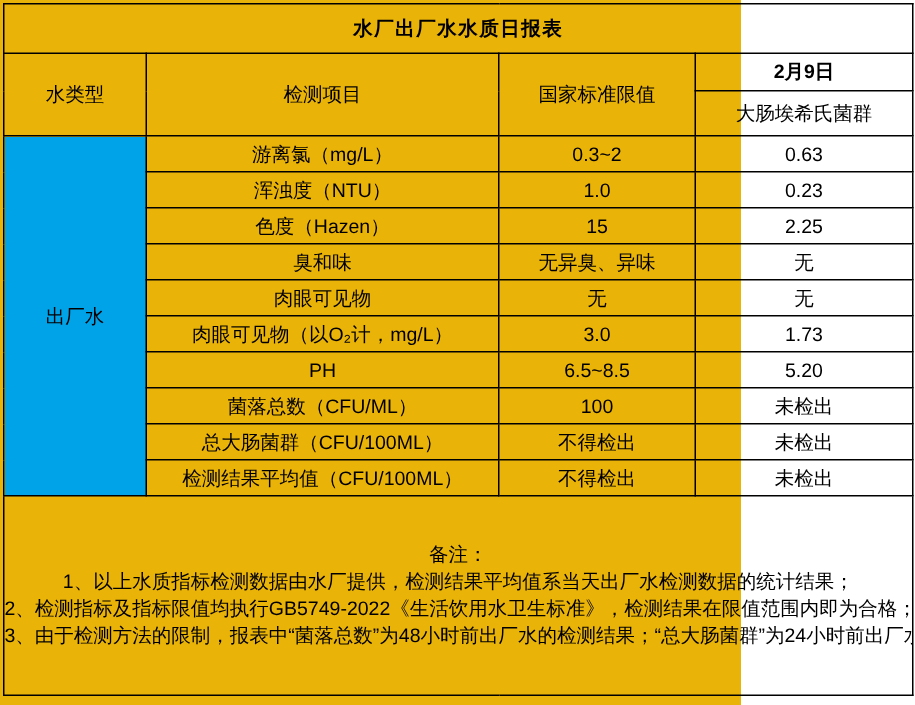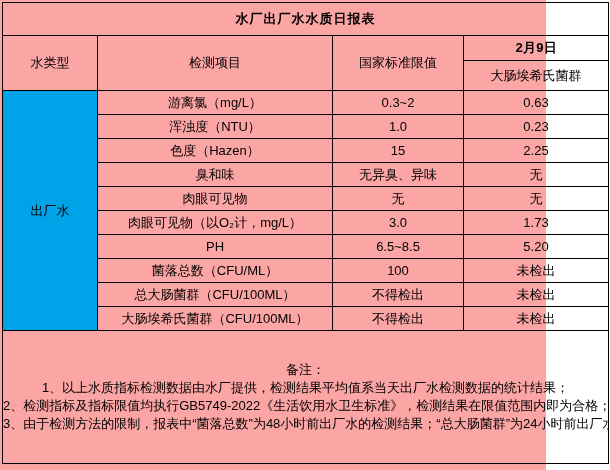--- a/index.html
+++ b/index.html
@@ -4,23 +4,23 @@
 <style>
   html, body {
     margin: 0;
     padding: 0;
     background: #ffffff;
     font-family: "Liberation Sans", "DejaVu Sans", sans-serif;
     color: #000000;
   }
   .page {
     position: relative;
-    width: 546px;
+    width: 494px;
     height: 470px;
-    background: #fca5a5;
+    background: #eab308;
     box-sizing: border-box;
     padding: 2px;
   }
   table.report {
     border-collapse: collapse;
     width: 606px;
     table-layout: fixed;
   }
   table.report td {
     border: 1px solid #000000;
@@ -40,21 +40,20 @@
     height: 32px;
     font-size: 16px;
     font-weight: bold;
     letter-spacing: 1px;
   }
   tr.head-row1 td { height: 24px; }
   tr.head-row2 td { height: 29px; }
   td.date-cell {
     font-size: 14px;
     font-weight: bold;
-    font-family: Liberation Mono, monospace;
   }
   td.wtype-cell {
     font-size: 13px;
   }
   tr.data-row td { height: 23px; }
   td.item-cell {
     text-align: left;
     padding-left: 4px;
   }
   td.notes-cell {
@@ -133,21 +132,21 @@
         <td class="item-cell">菌落总数（CFU/ML）</td>
         <td>100</td>
         <td>未检出</td>
       </tr>
       <tr class="data-row">
         <td class="item-cell">总大肠菌群（CFU/100ML）</td>
         <td>不得检出</td>
         <td>未检出</td>
       </tr>
       <tr class="data-row">
-        <td class="item-cell">大肠埃希氏菌群（CFU/100ML）</td>
+        <td class="item-cell">检测结果平均值（CFU/100ML）</td>
         <td>不得检出</td>
         <td>未检出</td>
       </tr>
 
       <tr>
         <td colspan="4" class="notes-cell">
           <div class="note-line">备注：</div>
           <div class="note-line">1、以上水质指标检测数据由水厂提供，检测结果平均值系当天出厂水检测数据的统计结果；</div>
           <div class="note-line">2、检测指标及指标限值均执行GB5749-2022《生活饮用水卫生标准》，检测结果在限值范围内即为合格；</div>
           <div class="note-line">3、由于检测方法的限制，报表中“菌落总数”为48小时前出厂水的检测结果；“总大肠菌群”为24小时前出厂水的检测结果；“大肠埃希氏菌群”为28-30小时前出厂水的检测结果。</div>

